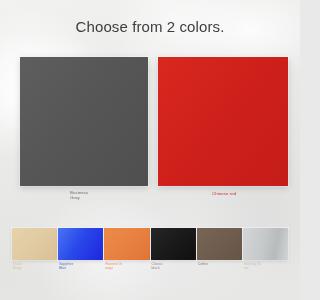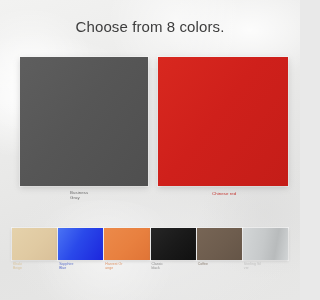--- a/index.html
+++ b/index.html
@@ -126,21 +126,21 @@
 </head>
 <body>
 
 <div id="stage">
 
   <div class="blotch b1"></div>
   <div class="blotch b4"></div>
   <div class="blotch b2"></div>
   <div class="blotch b3"></div>
 
-  <div id="title">Choose from 8 colors.</div>
+  <div id="title">Choose from 2 colors.</div>
 
   <div id="hero-gray" class="hero"></div>
   <div id="hero-red" class="hero"></div>
 
   <div id="hero-gray-label" class="hero-label">Business
 Gray</div>
   <div id="hero-red-label" class="hero-label">Chinese red</div>
 
   <div id="swatch-row">
 

